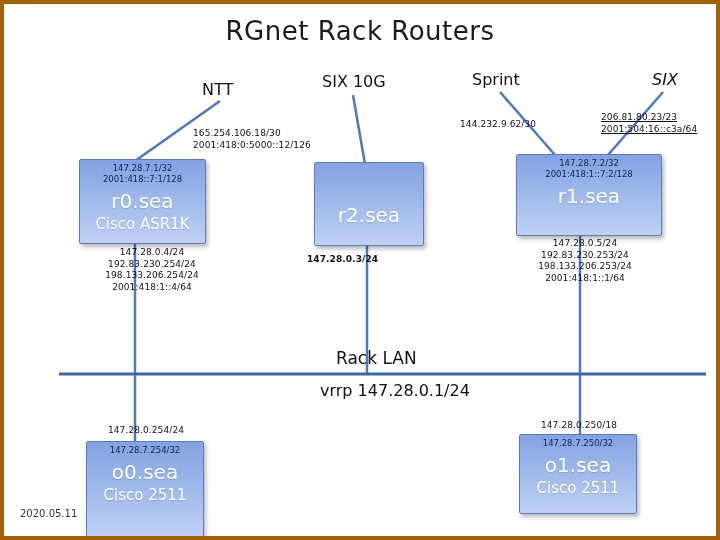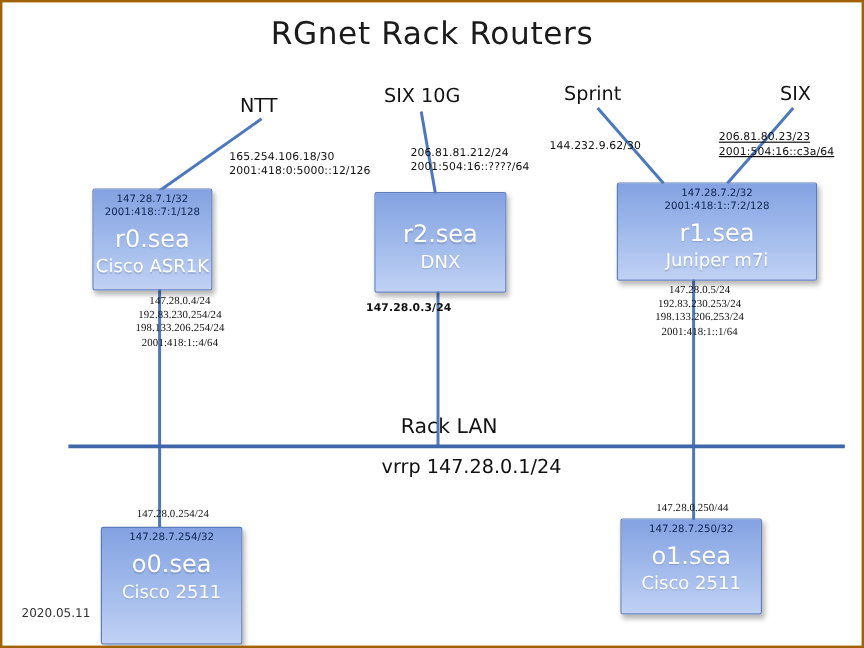--- a/index.html
+++ b/index.html
@@ -1,42 +1,42 @@
 <!DOCTYPE html>
 <html><head>
 <meta charset="utf-8">
 <style>
   html,body { margin:0; padding:0; background:#ffffff; font-family:"DejaVu Sans", sans-serif; }
   .slide {
     position:relative; width:720px; height:540px; background:#ffffff;
-    border:2px solid #a16207; box-sizing:border-box; overflow:hidden;padding-left:16px;
+    border:4px solid #a16207; box-sizing:border-box; overflow:hidden;padding-left:16px;
   }
   svg.wires { position:absolute; left:0; top:0; width:720px; height:540px; }
   .title {
     position:absolute; top:12px; left:0; width:100%; text-align:center;
     font-size:26px; color:#1b1b1b; letter-spacing:0.5px;
   }
   .uplink-label { position:absolute; font-size:16px; color:#141414; }
   .ip-block {
     position:absolute; font-size:9px; color:#111; white-space:pre-line;
     line-height:1.3; letter-spacing:0.1px;
   }
-  .ip-center { text-align:center;font-family:Liberation Serif, serif; }
+  .ip-center { text-align:center; }
   .node {
     position:absolute; box-sizing:border-box; text-align:center; color:#ffffff;
     border:1px solid #5d7cbd; border-radius:2px;
     background:linear-gradient(180deg, #84a2e2 0%, #a3bcec 55%, #c0d1f4 100%);
     box-shadow:2px 3px 4px rgba(0,0,0,0.28);
   }
   .node .loopbacks {
     font-size:8.5px; color:#0e2450; white-space:pre-line; line-height:1.3; margin-top:3px;
   }
   .node .name  { font-size:20px; margin-top:4px; text-shadow:0 1px 1px rgba(0,0,0,0.15); }
   .node .model { font-size:15px; margin-top:2px; text-shadow:0 1px 1px rgba(0,0,0,0.15); }
-  .node-r2 .name { margin-top:22px; }
+  .node-r2 .name { margin-top:40px; }
   .lan-label { position:absolute; font-size:17px; color:#141414; }
   .vrrp-label { position:absolute; font-size:16px; color:#111; }
   .date-label { position:absolute; font-size:10px; color:#333; }
 </style>
 </head>
 <body>
 
 <div class="slide">
 
   <svg class="wires" viewBox="0 0 720 540">
@@ -48,69 +48,65 @@
     <line x1="363" y1="240" x2="363" y2="371" stroke="#4d78bd" stroke-width="2.5"></line>
     <line x1="576" y1="230" x2="576" y2="433" stroke="#4d78bd" stroke-width="2.5"></line>
     <line x1="55" y1="370" x2="702" y2="370" stroke="#3f66a8" stroke-width="3"></line>
   </svg>
 
   <div class="title">RGnet Rack Routers</div>
 
   <div class="uplink-label" style="left:198px; top:76px;">NTT</div>
   <div class="uplink-label" style="left:318px; top:68px;">SIX 10G</div>
   <div class="uplink-label" style="left:468px; top:66px;">Sprint</div>
-  <div class="uplink-label" style="left:648px; top:66px;">SIX</div>
+  <div class="uplink-label" style="left:648px; top:66px;font-style:italic;">SIX</div>
 
   <div class="ip-block" style="left:189px; top:124px;">165.254.106.18/30
 2001:418:0:5000::12/126</div>
-  <div class="ip-block" style="left:340px; top:121px;">206.81.81.212/24
-2001:504:16::????/64</div>
   <div class="ip-block" style="left:456px; top:115px;">144.232.9.62/30</div>
   <div class="ip-block" style="left:597px; top:108px;text-decoration:underline;">206.81.80.23/23
 2001:504:16::c3a/64</div>
 
-  <div class="node" style="left:75px; top:155px; width:100px; height:85px;">
+  <div class="node" style="left:75px; top:155px; width:127px; height:85px;">
     <div class="loopbacks">147.28.7.1/32
 2001:418::7:1/128</div>
     <div class="name">r0.sea</div>
     <div class="model">Cisco ASR1K</div>
   </div>
   <div class="ip-block ip-center" style="left:88px; top:243px; width:120px;">147.28.0.4/24
 192.83.230.254/24
 198.133.206.254/24
 2001:418:1::4/64</div>
 
   <div class="node node-r2" style="left:310px; top:158px; width:110px; height:84px;">
     <div class="name">r2.sea</div>
-    <div class="model">DNX</div>
   </div>
   <div class="ip-block" style="left:303px; top:250px;font-weight:bold;">147.28.0.3/24</div>
 
-  <div class="node" style="left:512px; top:150px; width:167px; height:82px;">
+  <div class="node" style="left:512px; top:150px; width:146px; height:82px;">
     <div class="loopbacks">147.28.7.2/32
 2001:418:1::7:2/128</div>
     <div class="name">r1.sea</div>
-    <div class="model">Juniper m7i</div>
   </div>
   <div class="ip-block ip-center" style="left:521px; top:234px; width:120px;">147.28.0.5/24
 192.83.230.253/24
 198.133.206.253/24
 2001:418:1::1/64</div>
 
   <div class="lan-label" style="left:332px; top:344px;">Rack LAN</div>
   <div class="vrrp-label" style="left:316px; top:377px;">vrrp 147.28.0.1/24</div>
 
   <div class="ip-block ip-center" style="left:84px; top:421px; width:116px;">147.28.0.254/24</div>
   <div class="node" style="left:82px; top:437px; width:118px; height:98px;">
     <div class="loopbacks">147.28.7.254/32</div>
     <div class="name">o0.sea</div>
     <div class="model">Cisco 2511</div>
   </div>
 
-  <div class="ip-block ip-center" style="left:517px; top:416px; width:116px;">147.28.0.250/44</div>
+  <div class="ip-block ip-center" style="left:517px; top:416px; width:116px;">147.28.0.250/18</div>
   <div class="node" style="left:515px; top:430px; width:118px; height:80px;">
     <div class="loopbacks">147.28.7.250/32</div>
     <div class="name">o1.sea</div>
     <div class="model">Cisco 2511</div>
   </div>
 
   <div class="date-label" style="left:16px; top:504px;">2020.05.11</div>
 
 </div>
 

